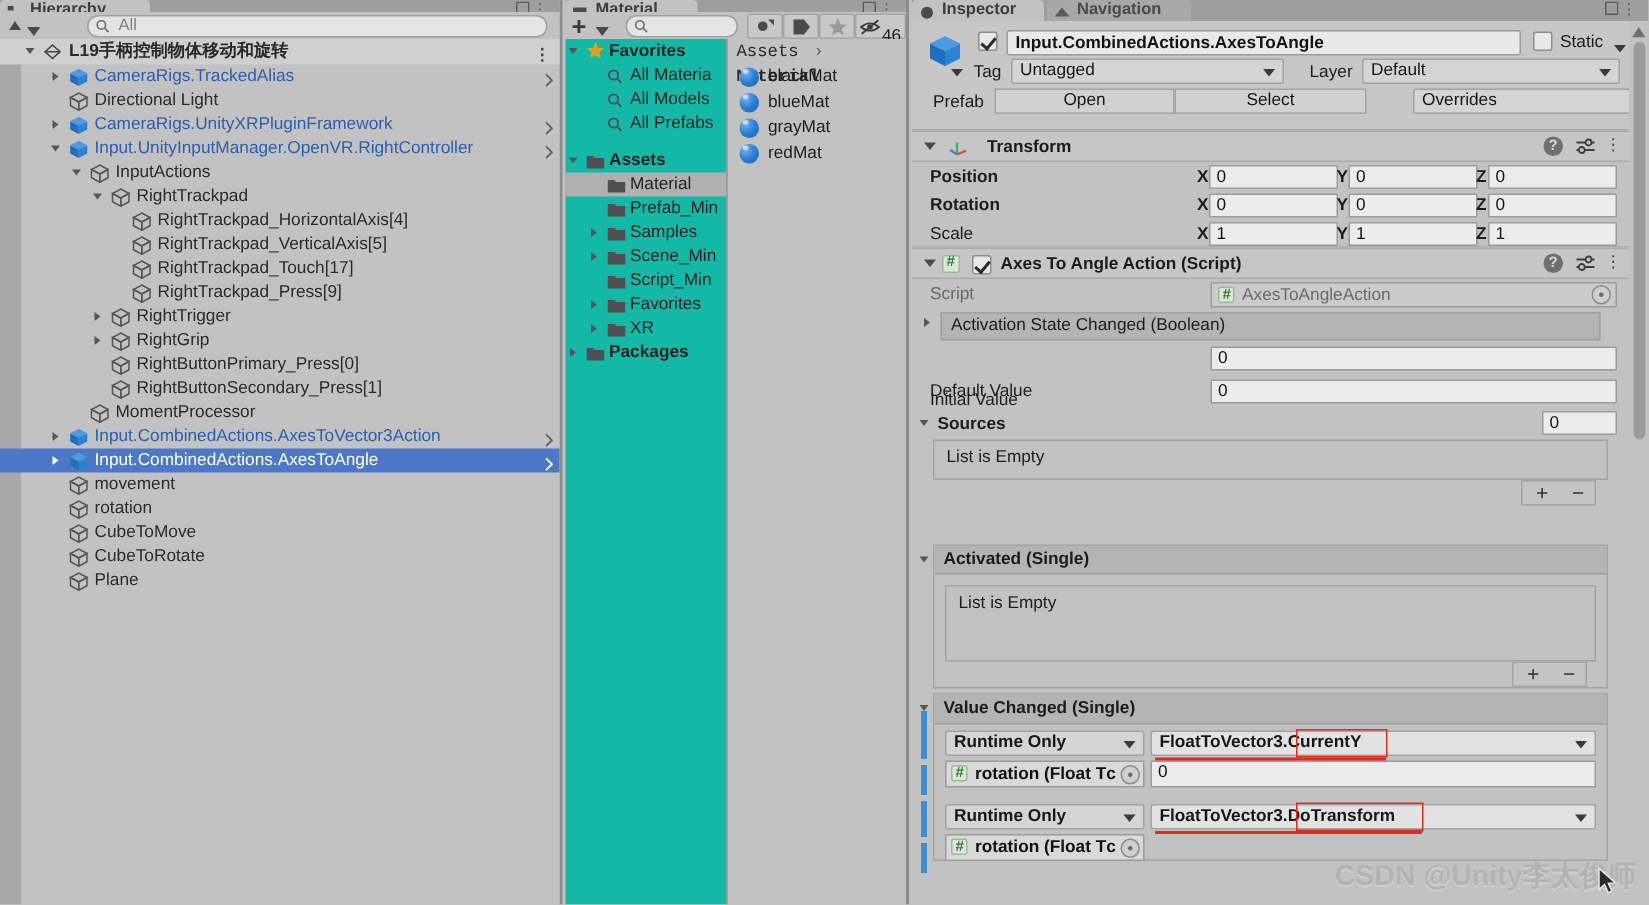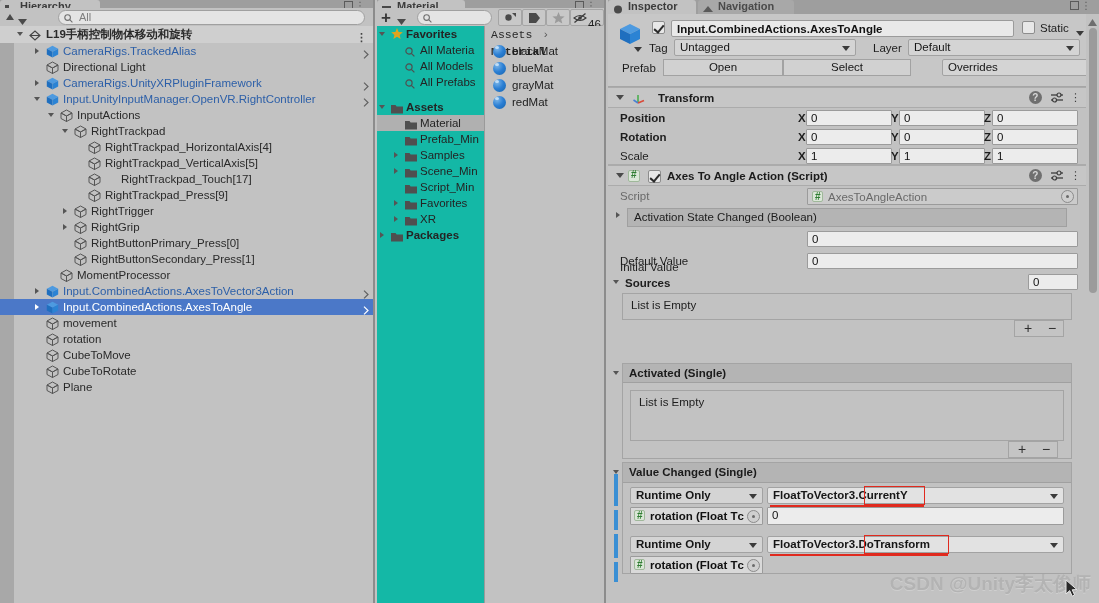--- a/index.html
+++ b/index.html
@@ -331,21 +331,21 @@
                 <path d="M12 4 L12 9.5 L6.5 12.5 L6.5 7 Z" fill="none" stroke="#555" stroke-width="1"></path>
               </svg></span>
             <span class="hlabel" style="position: absolute; left: 105px;">RightTrackpad_VerticalAxis[5]</span>
           </div>
           <div class="hrow">
             <span class="cube-ico" style="left: 88px;"><svg width="13" height="13" viewBox="0 0 13 13">
                 <path d="M6.5 1 L12 4 L6.5 7 L1 4 Z" fill="none" stroke="#555" stroke-width="1"></path>
                 <path d="M1 4 L1 9.5 L6.5 12.5 L6.5 7 Z" fill="none" stroke="#555" stroke-width="1"></path>
                 <path d="M12 4 L12 9.5 L6.5 12.5 L6.5 7 Z" fill="none" stroke="#555" stroke-width="1"></path>
               </svg></span>
-            <span class="hlabel" style="position: absolute; left: 105px; margin-left: 16px;">RightTrackpad_Touch[17]</span>
+            <span class="hlabel" style="position: absolute; left: 105px;">RightTrackpad_Touch[17]</span>
           </div>
           <div class="hrow">
             <span class="cube-ico" style="left: 88px;"><svg width="13" height="13" viewBox="0 0 13 13">
                 <path d="M6.5 1 L12 4 L6.5 7 L1 4 Z" fill="none" stroke="#555" stroke-width="1"></path>
                 <path d="M1 4 L1 9.5 L6.5 12.5 L6.5 7 Z" fill="none" stroke="#555" stroke-width="1"></path>
                 <path d="M12 4 L12 9.5 L6.5 12.5 L6.5 7 Z" fill="none" stroke="#555" stroke-width="1"></path>
               </svg></span>
             <span class="hlabel" style="position: absolute; left: 105px;">RightTrackpad_Press[9]</span>
           </div>
           <div class="hrow">

